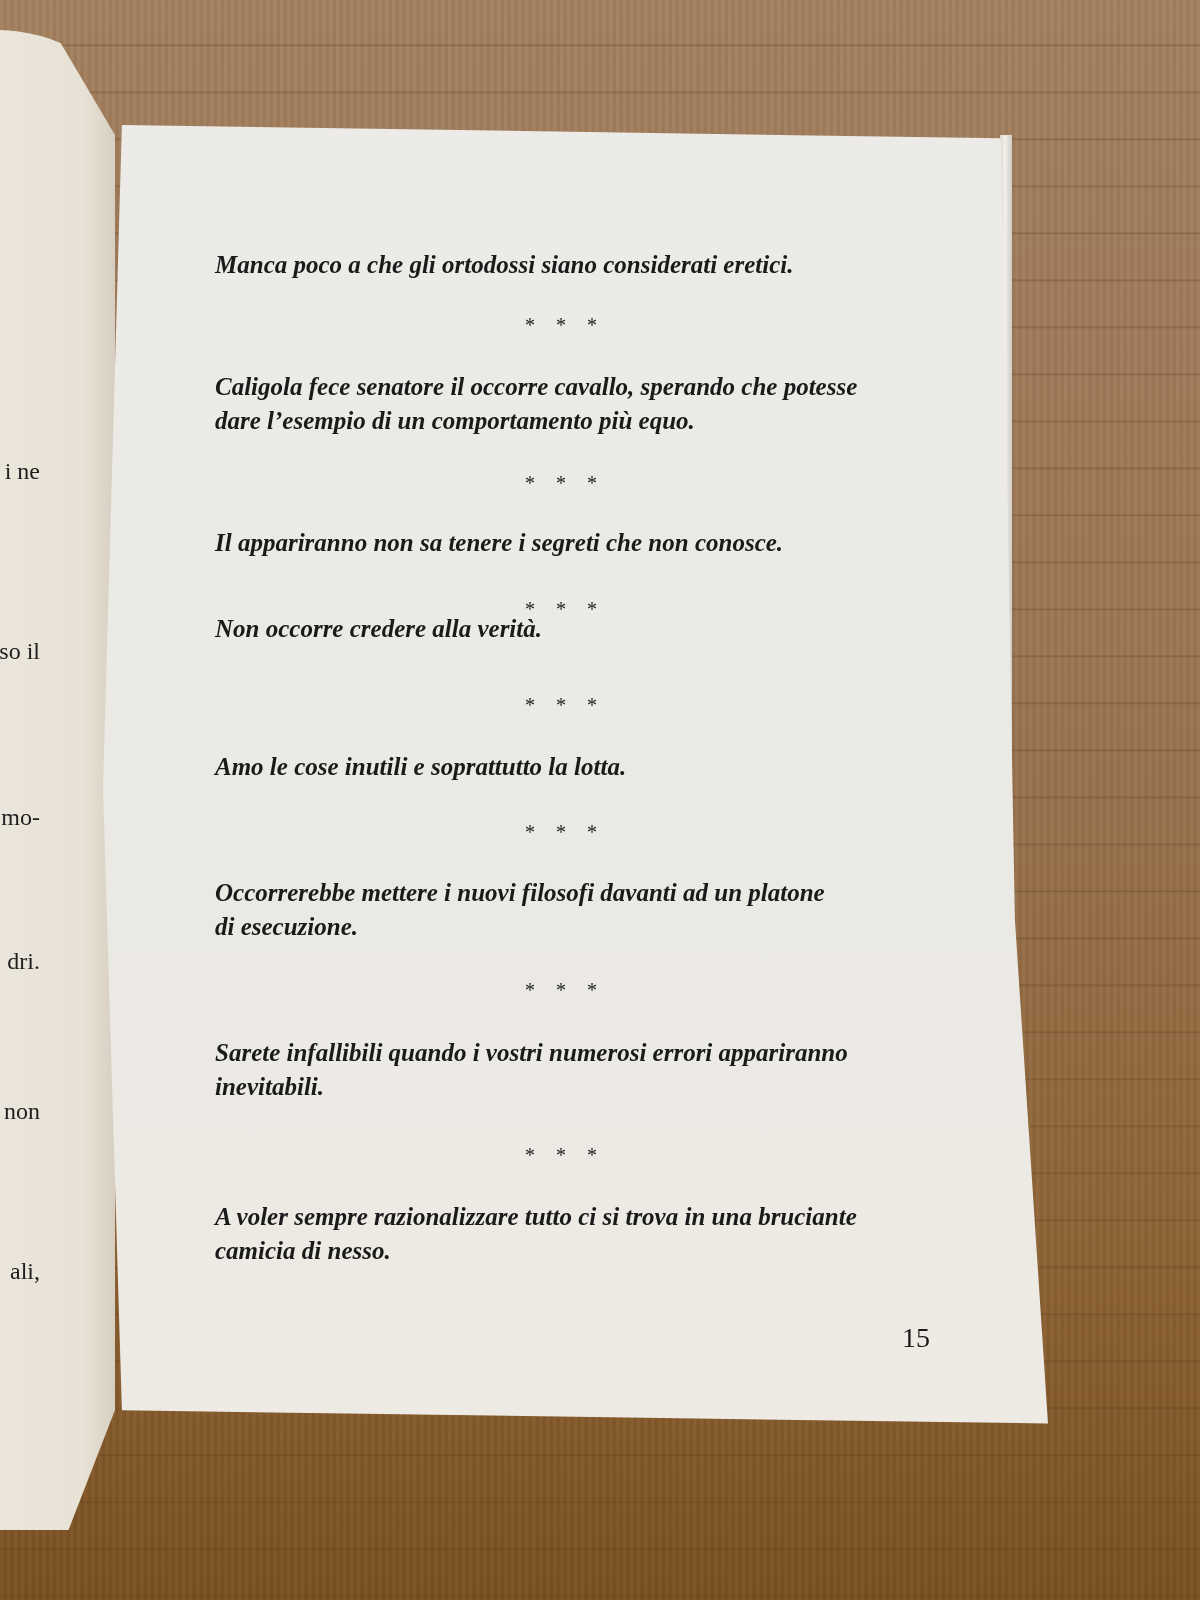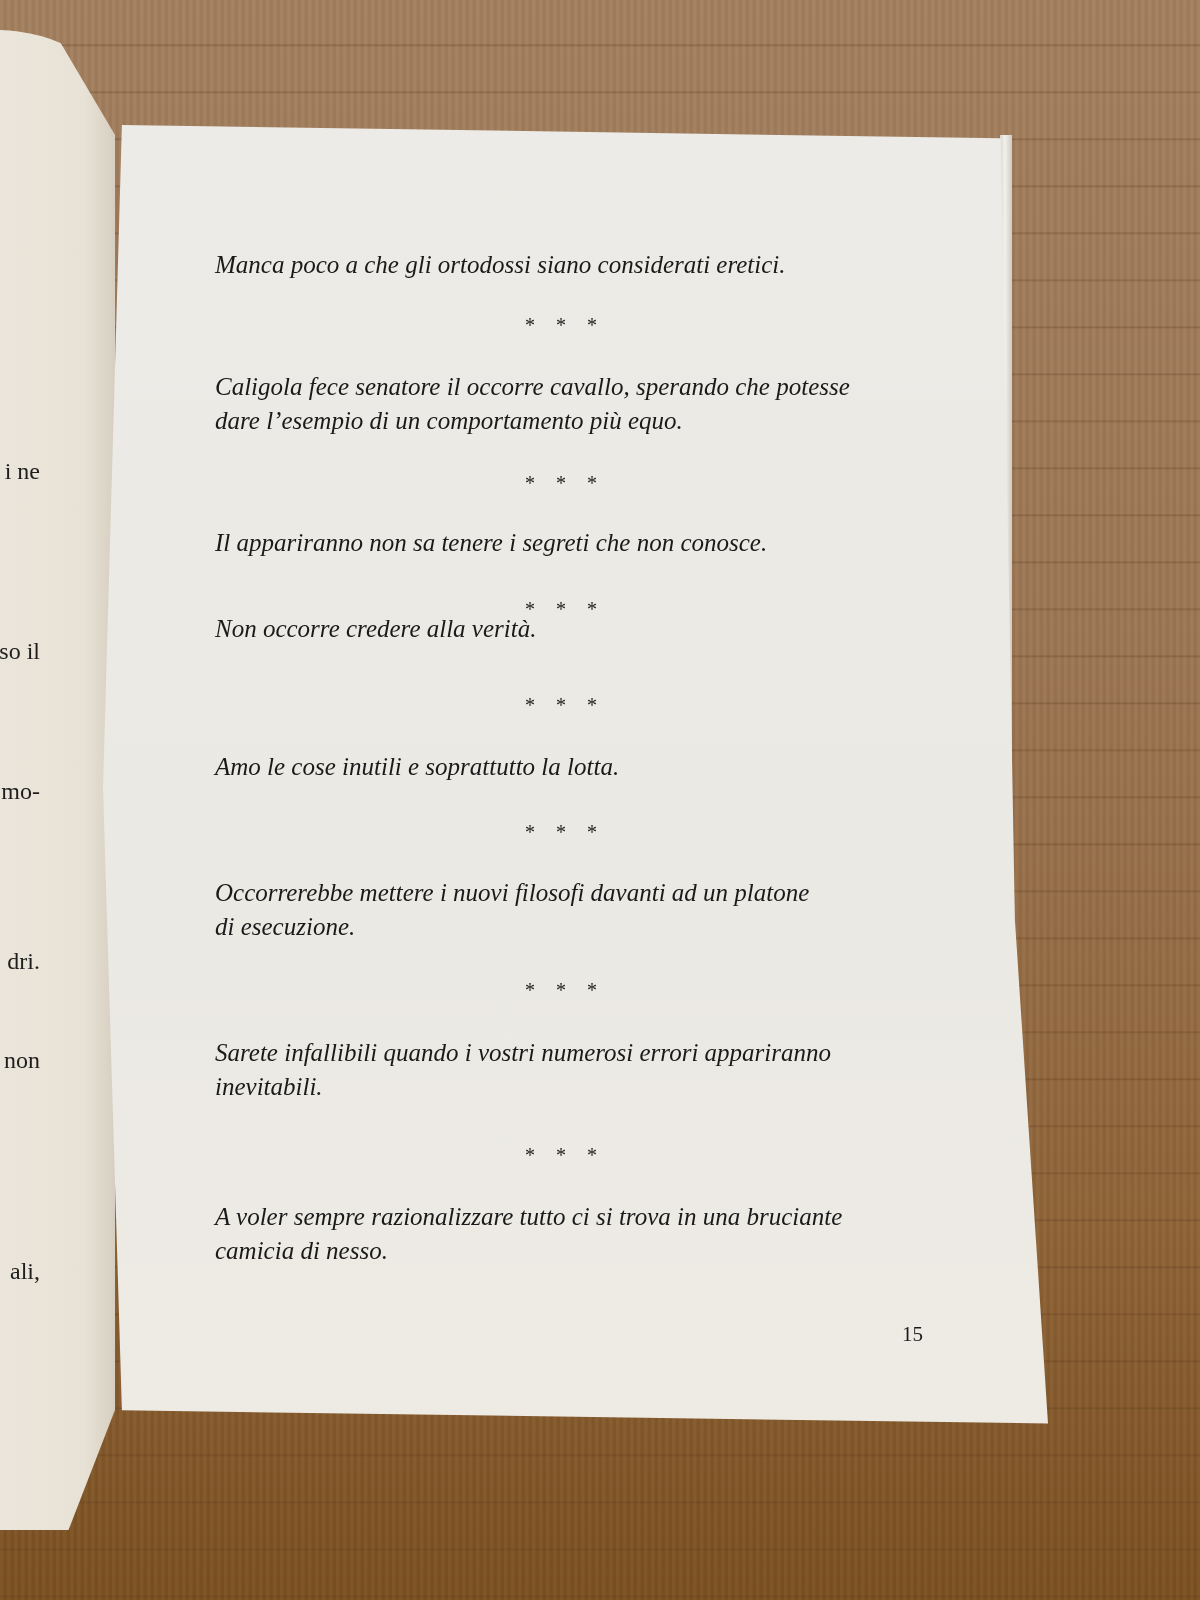--- a/index.html
+++ b/index.html
@@ -35,40 +35,40 @@
     box-shadow: 0 0 10px rgba(0,0,0,0.25);
   }
   .page-edge {
     position: absolute; left: 1000px; top: 135px; width: 12px; height: 1000px;
     background: linear-gradient(90deg, #d8d5ce, #f3f1ec 40%, #cfcbc3);
   }
   .content {
     position: absolute; left: 215px; top: 240px; width: 730px;
     font-style: italic; font-size: 25px; color: #1a1a1a; line-height: 34px;
   }
-  .aphorism { position: absolute; left: 0; white-space: pre-line; width: 720px; }
+  .aphorism { position: absolute; left: 0; white-space: pre-line; width: 720px; font-weight: bold; }
   .sep {
     position: absolute; left: 0; width: 700px; text-align: center;
     font-style: normal; font-size: 20px; letter-spacing: 8px; color: #222;
   }
   .page-number {
-    position: absolute; left: 902px; top: 1322px; font-size: 21px; color: #1a1a1a; text-align: right;
+    position: absolute; left: 902px; top: 1322px; font-size: 28px; color: #1a1a1a; text-align: right;
   }
 </style>
 </head>
 <body>
 
 <div class="wood-grain"></div>
 
 <div class="left-page">
   <span class="frag" style="top:428px">i ne</span>
   <span class="frag" style="top:608px">so il</span>
-  <span class="frag" style="top:748px">mo-</span>
+  <span class="frag" style="top:774px">mo-</span>
   <span class="frag" style="top:918px">dri.</span>
-  <span class="frag" style="top:1017px">non</span>
+  <span class="frag" style="top:1068px">non</span>
   <span class="frag" style="top:1228px">ali,</span>
 </div>
 
 <div class="page-edge"></div>
 <div class="right-page"></div>
 
 <div class="content">
   <div class="aphorism" style="top:8px">Manca poco a che gli ortodossi siano considerati eretici.</div>
   <div class="sep" style="top:68px">* * *</div>
   <div class="aphorism" style="top:130px">Caligola fece senatore il occorre cavallo, sperando che potesse

